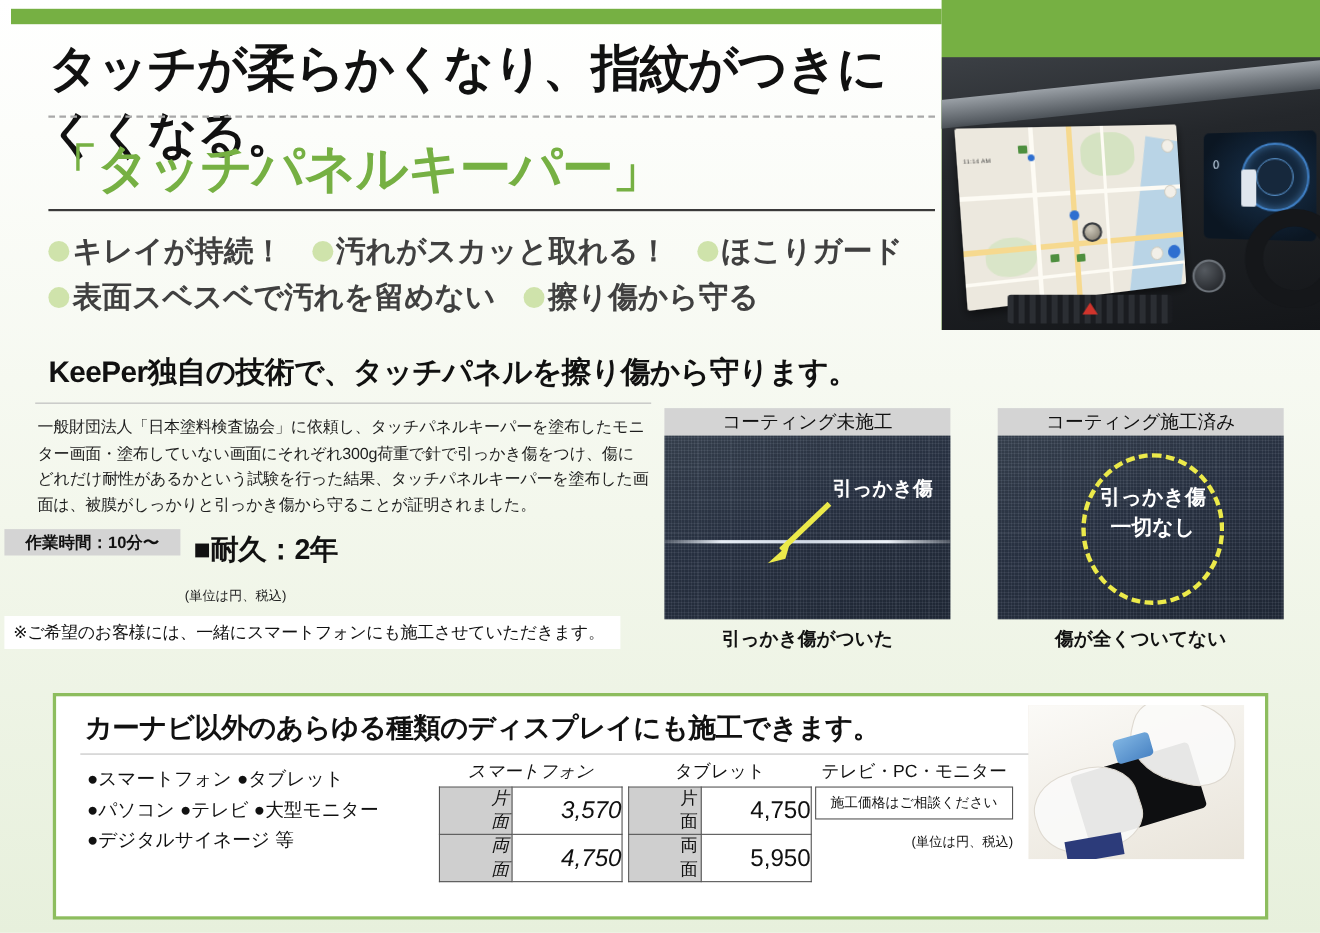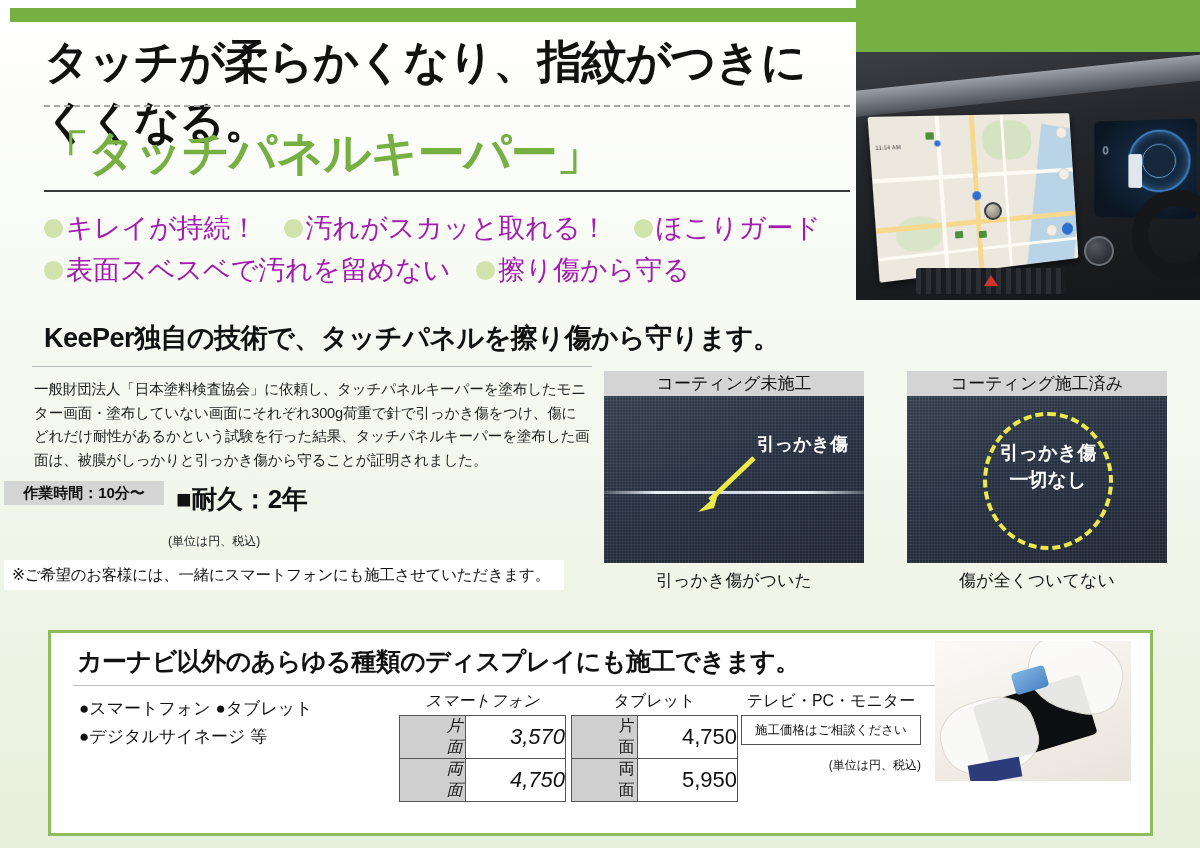--- a/index.html
+++ b/index.html
@@ -87,22 +87,22 @@
     position: absolute; left: 42px; top: 122px; width: 800px;
     font-size: 47px; font-weight: 700; letter-spacing: -1px; color: #76b043;
   }
   .solid-divider {
     position: absolute; left: 44px; top: 190px; width: 806px; height: 2px; background: #3a3a3a;
   }
 
   .features { position: absolute; left: 44px; top: 210px; width: 810px; }
   .feat-row { display: flex; align-items: center; margin-bottom: 6px; }
   .feat {
-    display: flex; align-items: center; font-size: 27px; font-weight: 400;
-    color: #a21caf; margin-right: 26px; white-space: nowrap;
+    display: flex; align-items: center; font-size: 27px; font-weight: 700;
+    color: #404040; margin-right: 26px; white-space: nowrap;
   }
   .feat .dot {
     width: 19px; height: 19px; border-radius: 50%; background: #cfe3ab;
     margin-right: 3px; flex: none;
   }
 
   .tagline {
     position: absolute; left: 44px; top: 320px; width: 800px;
     font-size: 27px; font-weight: 700; color: #111; letter-spacing: -.5px;
   }
@@ -163,21 +163,21 @@
   .arrow-svg { position: absolute; left: 88px; top: 58px; }
   .circle-dash {
     position: absolute; left: 76px; top: 16px; width: 130px; height: 138px;
     border: 4px dashed #ecea4a; border-radius: 50%;
   }
   .circle-txt {
     position: absolute; left: 76px; top: 44px; width: 130px; text-align: center;
     font-size: 19px; font-weight: 700; color: #fff; line-height: 1.4;
   }
   .cmp-cap {
-    margin-top: 6px; text-align: center; font-size: 17px; color: #111;
+    margin-top: 6px; text-align: center; font-size: 17px; color: #111; font-weight: bold;
   }
 
   
   .bottom-box {
     position: absolute; left: 48px; top: 630px; width: 1105px; height: 206px;
     background: #fff; border: 3px solid #8dbd5e;
   }
   .bb-title {
     position: absolute; left: 26px; top: 12px; font-size: 25px; font-weight: 700;
     color: #111; letter-spacing: -.5px;
@@ -341,20 +341,21 @@
       <div class="cmp-cap">傷が全くついてない</div>
     </div>
   </div>
 
   <div class="bottom-box">
     <div class="bb-title">カーナビ以外のあらゆる種類のディスプレイにも施工できます。</div>
     <div class="bb-rule"></div>
 
     <div class="bb-list">
       <div class="li">●スマートフォン ●タブレット</div>
+      <div class="li">●パソコン ●テレビ ●大型モニター</div>
       <div class="li">●デジタルサイネージ 等</div>
     </div>
 
     <div class="tblgrp g1">
       <div class="tbl-cap">スマートフォン</div>
       <table class="price">
         <tbody>
             <tr>
           <td class="lbl">片面</td>
           <td class="val">3,570</td>

